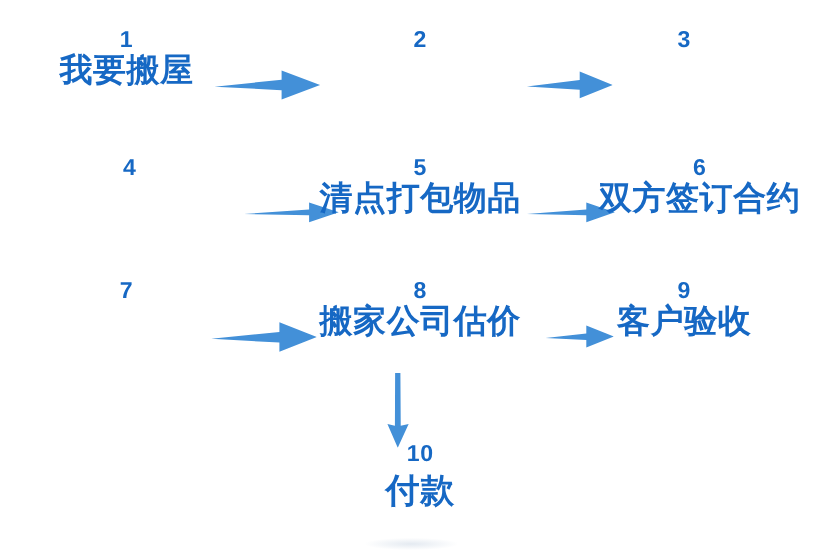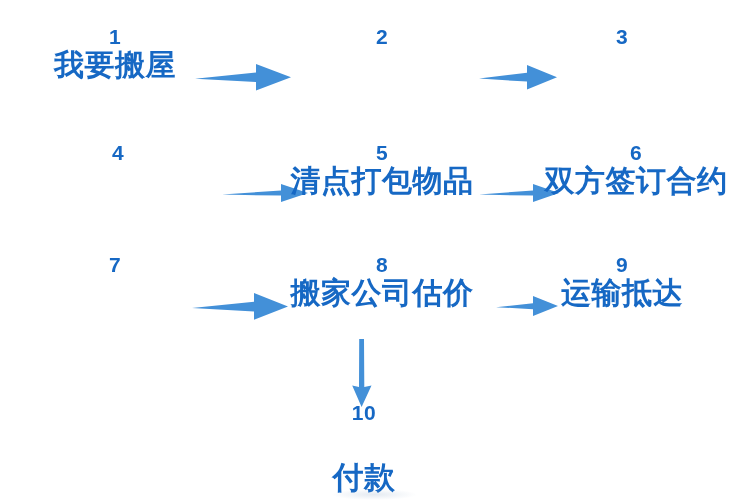--- a/index.html
+++ b/index.html
@@ -47,21 +47,20 @@
     line-height: 30px;
     letter-spacing: 0.5px;
   }
   .node.big .num {
     font-size: 21px;
     line-height: 26px;
   }
   .node.big .label {
     font-size: 31px;
     line-height: 40px;
-    margin-top: 32px;
   }
 
   
   .arrow {
     position: absolute;
     transform: translate(-50%, -50%);
   }
   .arrow svg { display: block; }
 
   .faint-smudge {
@@ -145,29 +144,29 @@
   </div>
 
   <div class="arrow" style="left:527px; top:306px;">
     <svg width="62" height="24" viewBox="0 0 62 24" aria-hidden="true">
       <path d="M0 13.2 L37 9.2 L37 2 L62 12.0 L37 22.0 L37 15.2 Z" fill="#4390d8"></path>
     </svg>
   </div>
 
   <div class="node" style="left:622px; top:252px;">
     <span class="num">9</span>
-    <span class="label">运输抵达</span>
+    <span class="label">客户验收</span>
   </div>
 
   <div class="arrow" style="left:362px; top:373px;">
     <svg width="26" height="68" viewBox="0 0 26 68" aria-hidden="true">
       <path d="M10.2 0 L15.0 0 L15.3 48 L22.5 46.5 L12.6 68 L3.2 46.5 L10.0 48 Z" fill="#4390d8"></path>
     </svg>
   </div>
 
-  <div class="node big" style="left:364px; top:400px;">
+  <div class="node big" style="left:382px; top:400px;">
     <span class="num">10</span>
     <span class="label">付款</span>
   </div>
 
   <div class="faint-smudge"></div>
 
 </div>
 
 </body></html>

